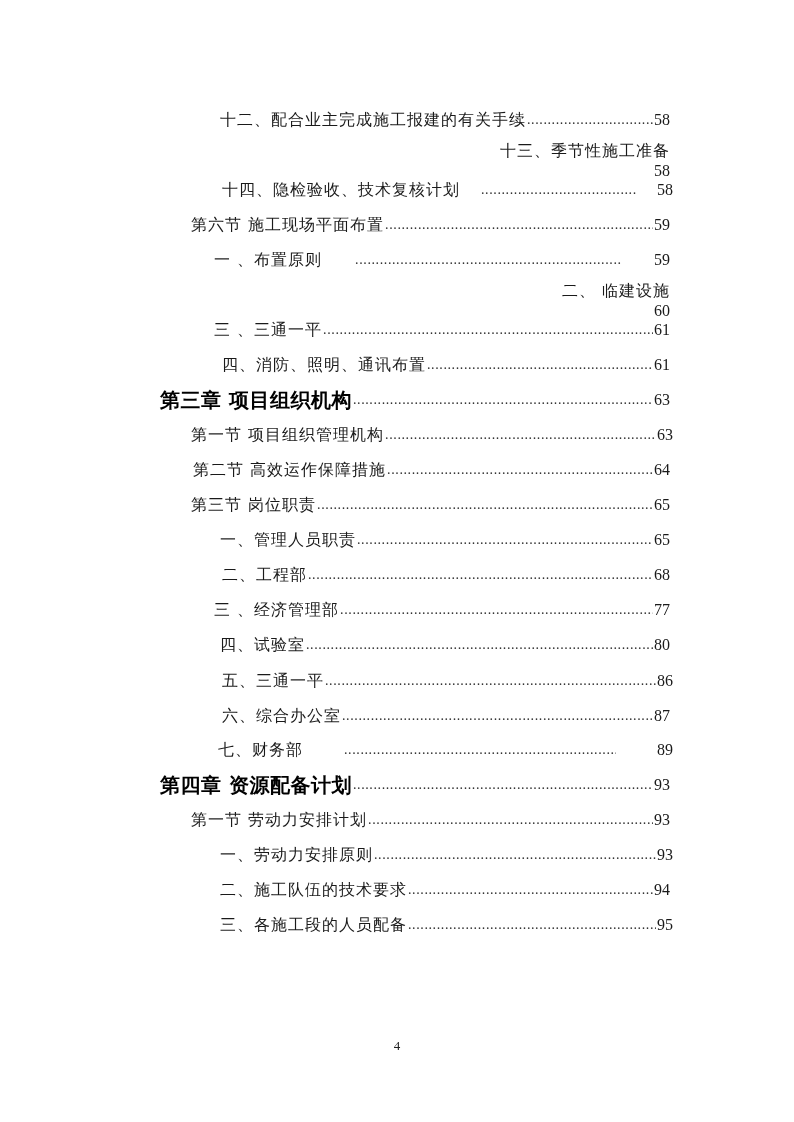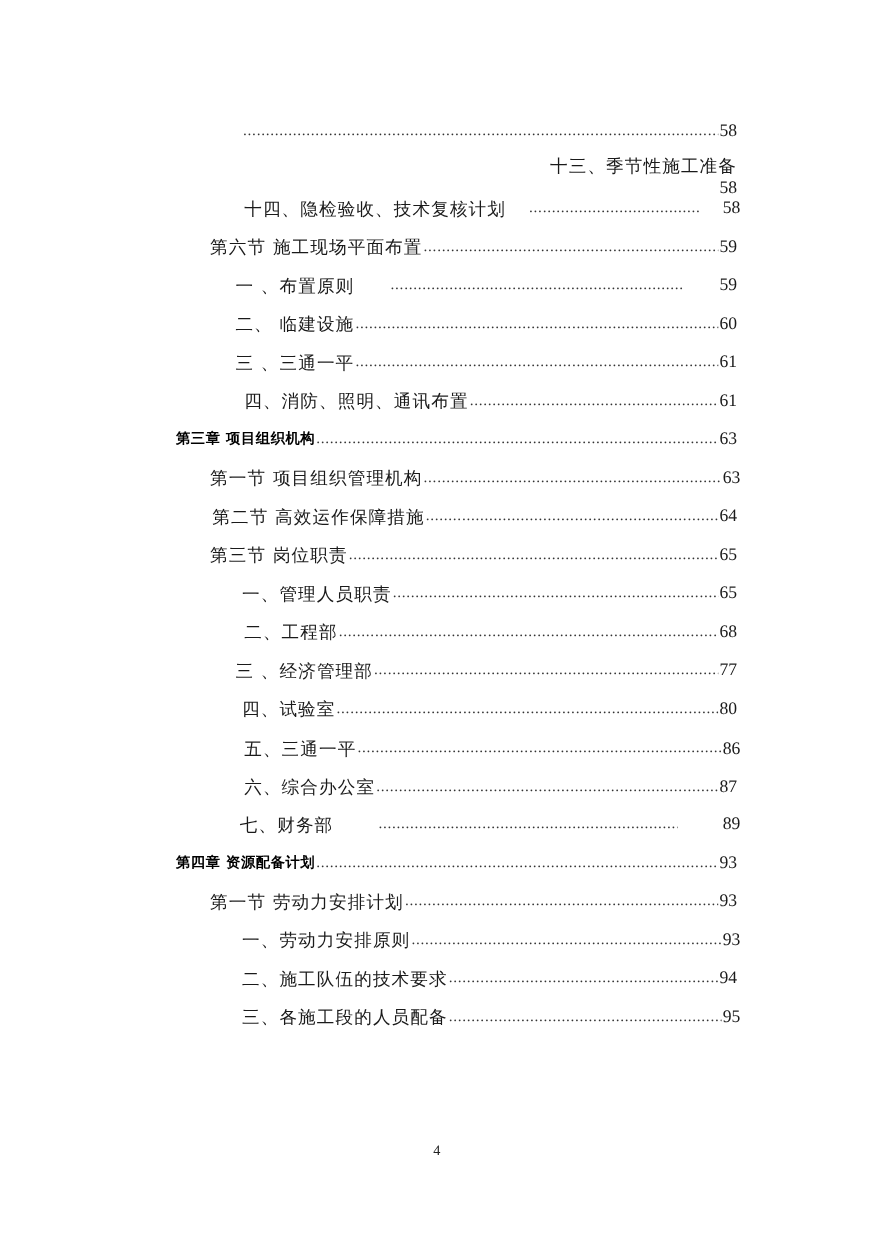--- a/index.html
+++ b/index.html
@@ -8,29 +8,30 @@
   .toc { position: absolute; left: 0; top: 0; width: 794px; }
   .toc-line { position: absolute; height: 24px; display: flex; align-items: flex-end;
               font-size: 16px; line-height: 20px; white-space: nowrap; }
   .toc-line .title { flex: 0 0 auto; letter-spacing: 1px; }
   .toc-line .leader { flex: 1 1 auto; overflow: hidden; white-space: nowrap;
               font-family: "Liberation Serif", serif; font-size: 14px; color: #333;
               letter-spacing: 0.6px; margin: 0 1px; }
   .toc-line .leader::before { content: "......................................................................................................................................................................................................................................................"; }
   .toc-line .page { flex: 0 0 auto; font-family: "Liberation Serif", serif; font-size: 16px; }
   .toc-line.chapter .title { font-family: "DejaVu Sans", "Liberation Sans", sans-serif;
-              font-weight: bold; font-size: 13px; letter-spacing: 0.5px; color: #000; }
+              font-weight: bold; font-size: 20px; letter-spacing: 0.5px; color: #000; }
   .page-number { position: absolute; left: 0; width: 794px; top: 1038px; text-align: center;
               font-family: "Liberation Serif", serif; font-size: 13px; color: #222; }
 </style>
 </head>
 <body>
 
 <div class="toc">
   <div class="toc-line" style="left:220px; right:124px; top:106px;">
+    <span class="title">十二、配合业主完成施工报建的有关手续</span>
     <span class="leader"></span>
     <span class="page">58</span>
   </div>
   <div class="toc-line" style="left:222px; right:124px; top:141px;flex-direction:column;">
     <span class="title">十三、季节性施工准备</span>
     <span class="leader"></span>
     <span class="page">58</span>
   </div>
   <div class="toc-line" style="left:222px; right:121px; top:176px;gap:20px;">
     <span class="title">十四、隐检验收、技术复核计划</span>
@@ -40,21 +41,21 @@
   <div class="toc-line" style="left:191px; right:124px; top:211px;">
     <span class="title">第六节 施工现场平面布置</span>
     <span class="leader"></span>
     <span class="page">59</span>
   </div>
   <div class="toc-line" style="left:214px; right:124px; top:246px;gap:32px;">
     <span class="title">一 、布置原则</span>
     <span class="leader"></span>
     <span class="page">59</span>
   </div>
-  <div class="toc-line" style="left:214px; right:124px; top:281px;">
+  <div class="toc-line" style="left:214px; right:124px; top:281px;flex-direction:column;">
     <span class="title">二、 临建设施</span>
     <span class="leader"></span>
     <span class="page">60</span>
   </div>
   <div class="toc-line" style="left:214px; right:124px; top:316px;">
     <span class="title">三 、三通一平</span>
     <span class="leader"></span>
     <span class="page">61</span>
   </div>
   <div class="toc-line" style="left:222px; right:124px; top:351px;">

